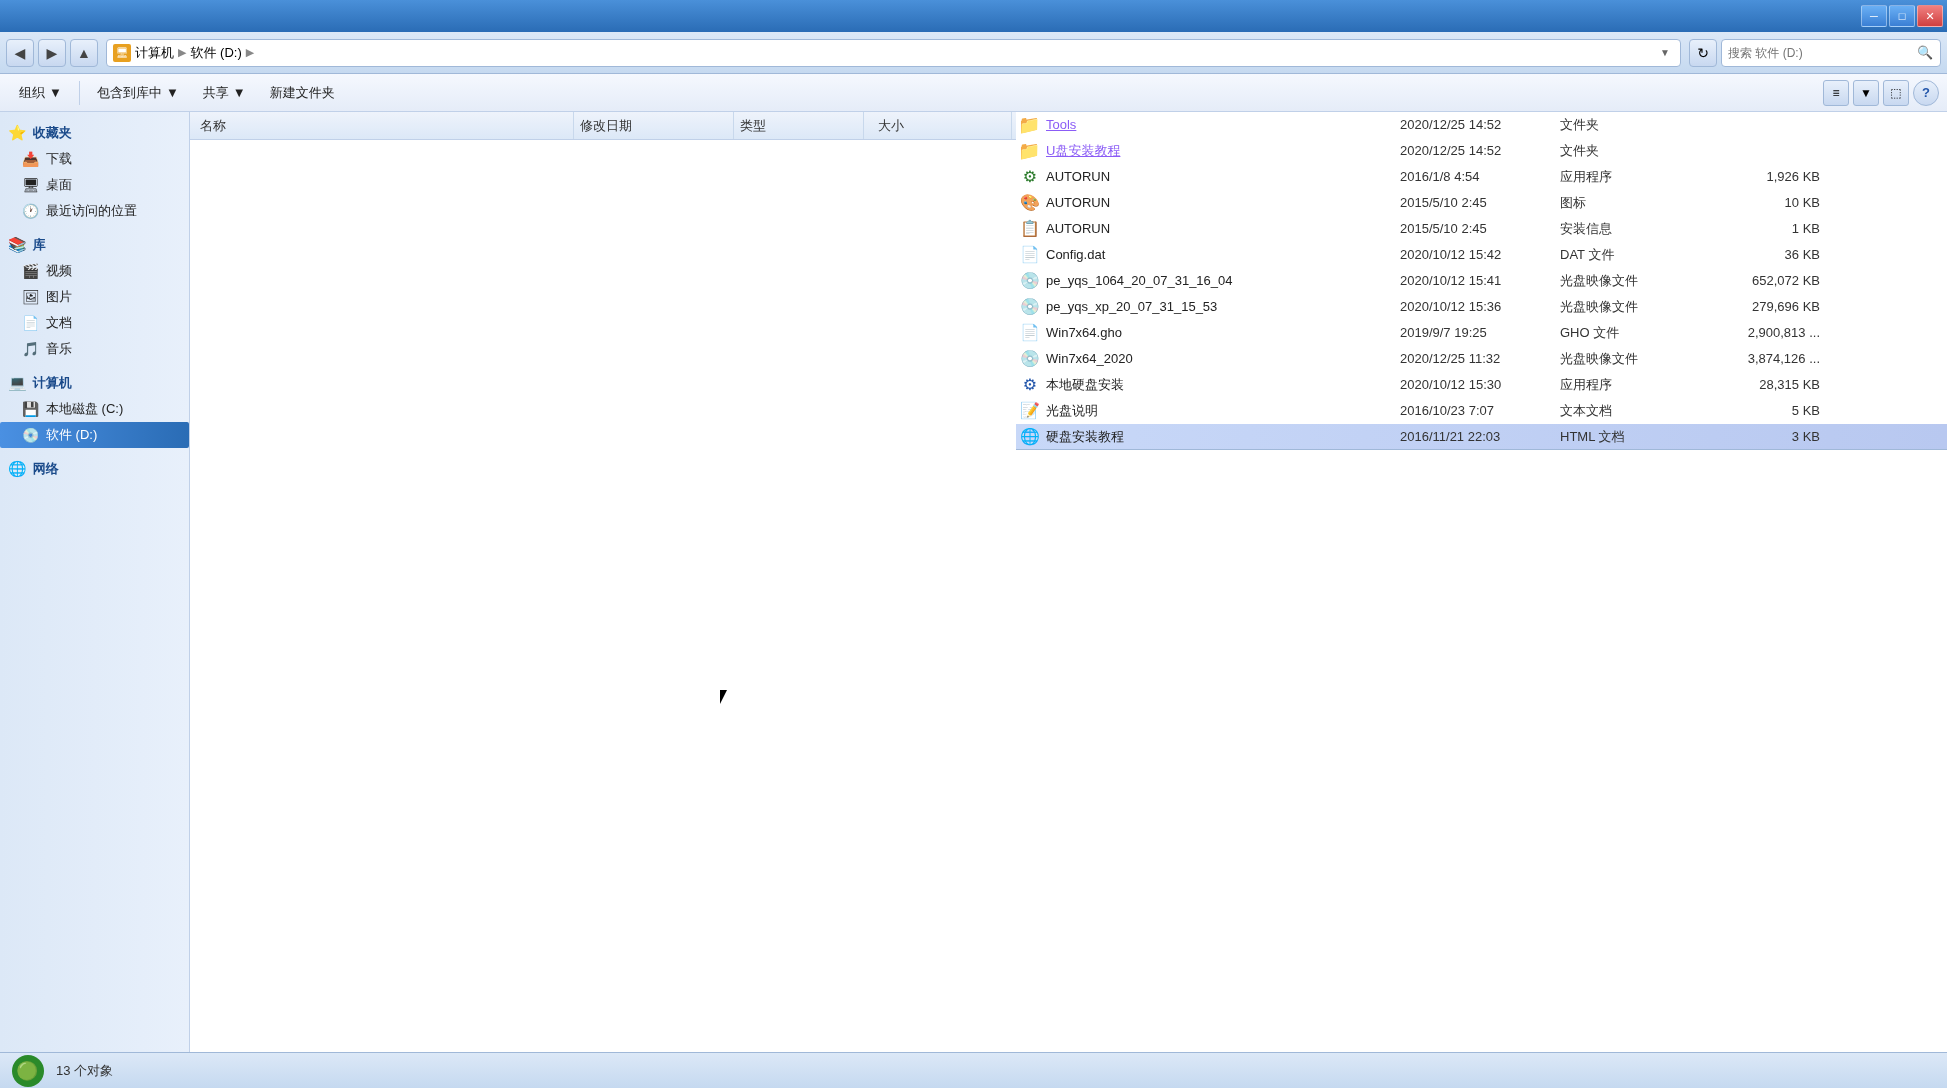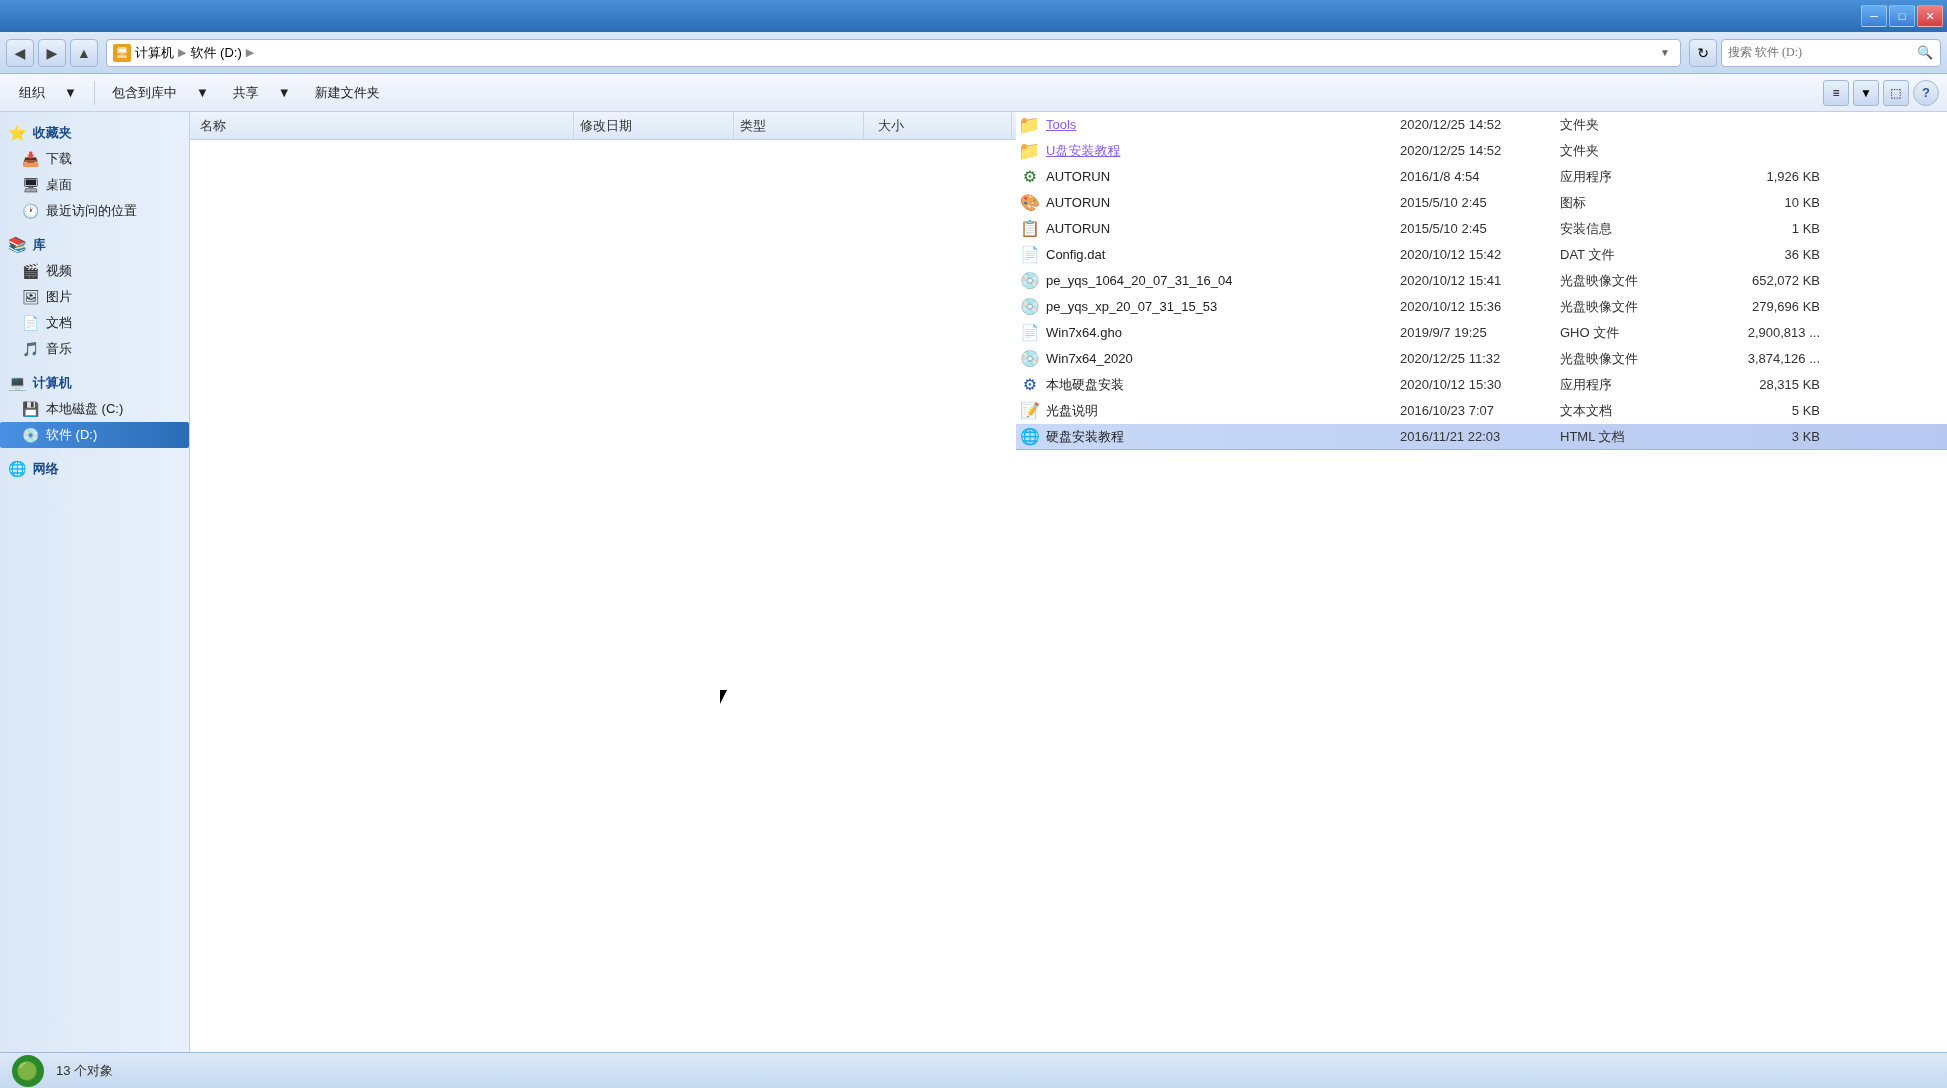--- a/index.html
+++ b/index.html
@@ -130,21 +130,20 @@
       padding: 0 6px;
       gap: 4px;
     }
     .search-input {
       border: none;
       outline: none;
       flex: 1;
       font-size: 12px;
       color: #4d7c0f;
       background: transparent;
-      font-family: Liberation Serif, serif;
     }
     .search-icon-btn {
       color: #888;
       font-size: 13px;
       cursor: pointer;
     }
 
     
     .toolbar {
       background: linear-gradient(to bottom, #f5f8fe 0%, #e5ecf8 100%);
@@ -158,21 +157,21 @@
     .toolbar-btn {
       height: 30px;
       padding: 0 10px;
       border: 1px solid transparent;
       background: none;
       border-radius: 3px;
       cursor: pointer;
       font-size: 13px;
       display: flex;
       align-items: center;
-      gap: 19px;
+      gap: 4px;
       color: #222;
     }
     .toolbar-sep {
       width: 1px;
       height: 24px;
       background: #c0d0e8;
       margin: 0 4px;
     }
     .toolbar-spacer { flex: 1; }
     .toolbar-right {

